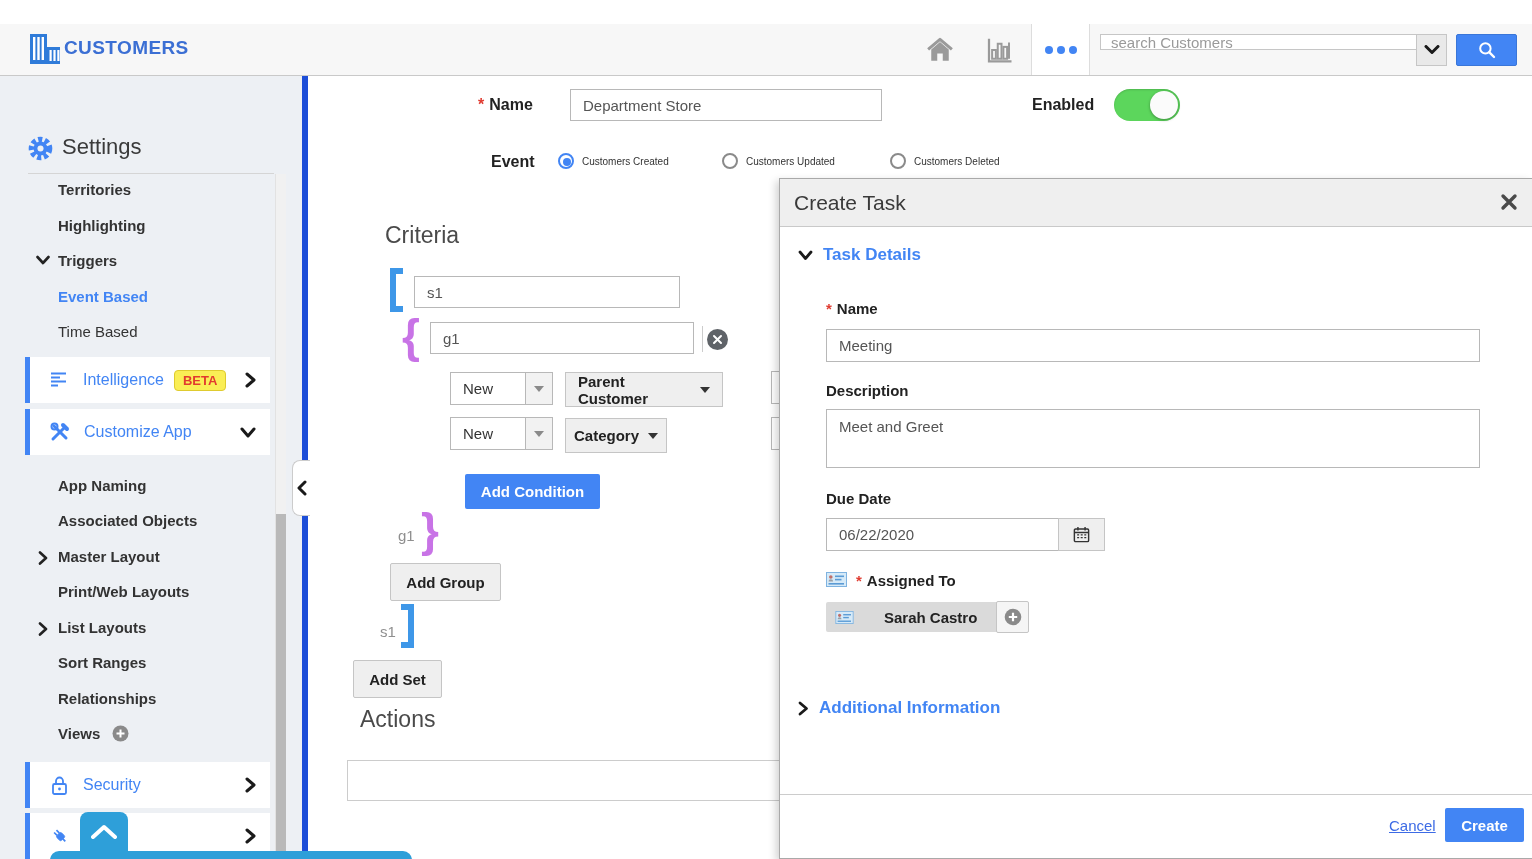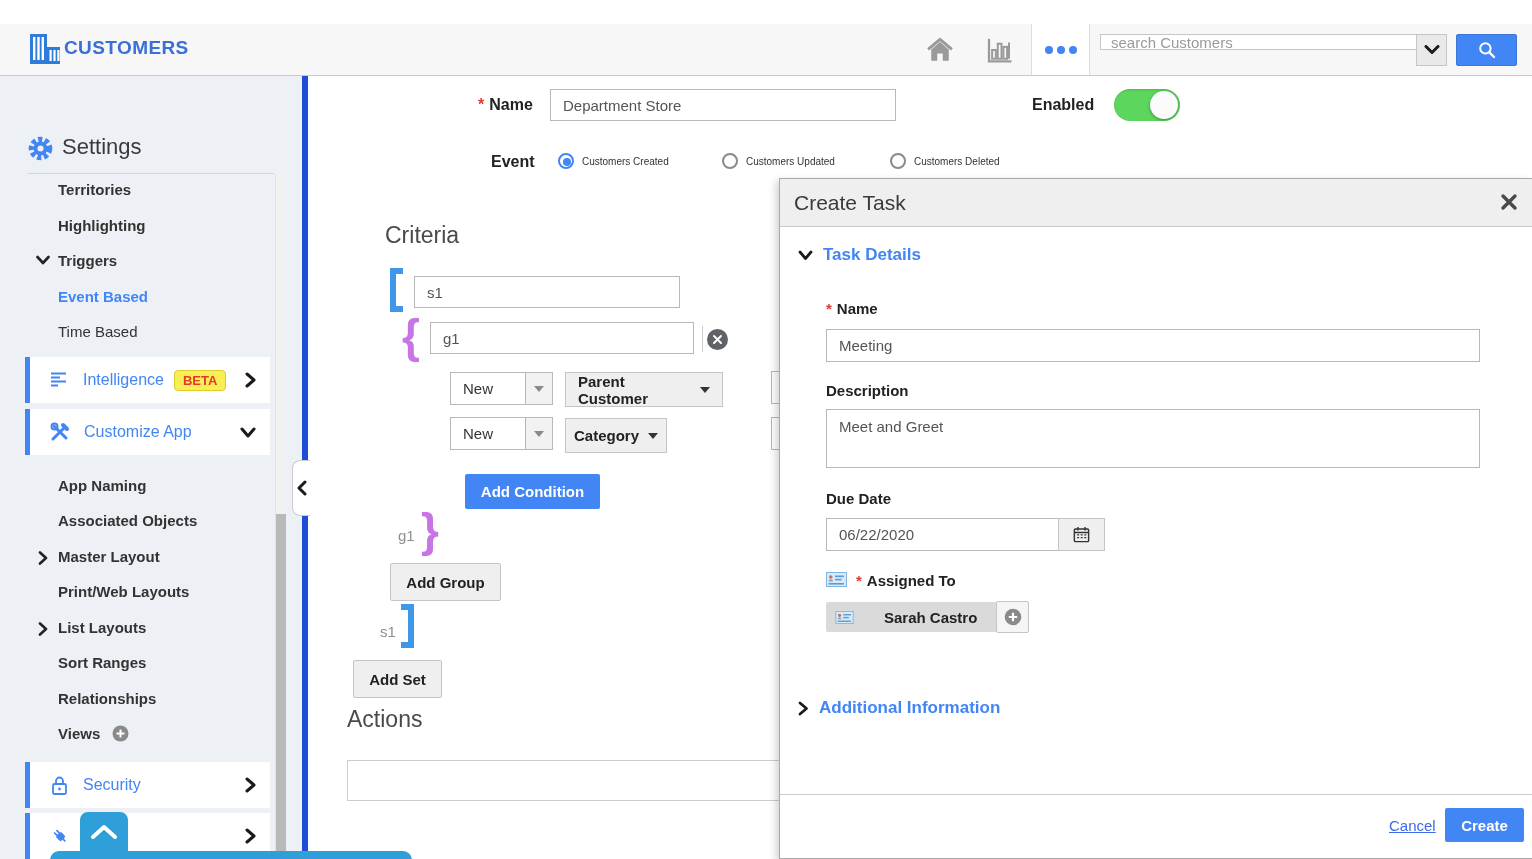--- a/index.html
+++ b/index.html
@@ -81,21 +81,21 @@
   .create-btn { position:absolute; left:665px; top:13px; width:79px; height:34px; }
 </style>
 </head>
 <body>
 
 <div class="abs page-title">Create Trigger</div>
 
 <div class="abs" style="left:478px;top:96px;">
   <span class="lbl"><span class="req">*</span><span>Name</span></span>
 </div>
-<input class="abs txt-input" style="left: 550px; top: 89px; width: 346px; height: 32px;" value="Department Store">
+<input class="abs txt-input" style="left: 570px; top: 89px; width: 312px; height: 32px;" value="Department Store">
 
 <div class="abs lbl" style="left:1032px;top:96px;">Enabled</div>
 <div class="abs toggle">
     <div class="knob"></div>
   </div>
 
 <div class="abs lbl" style="left:491px;top:153px;">Event</div>
 <div class="abs radio-opt" style="left:558px;top:152px;">
   <span class="rb sel"></span>
   <span>Customers Created</span>
@@ -152,21 +152,21 @@
 <span class="abs tag-label" style="left:398px;top:527px;">g1</span>
 <div class="abs brace" style="left:421px;top:508px;">}</div>
 
 <button class="abs btn-gray" style="left:390px;top:563px;width:111px;height:38px;">Add Group</button>
 
 <span class="abs tag-label" style="left:380px;top:623px;">s1</span>
 <div class="abs bracket close" style="left:401px;top:604px;"></div>
 
 <button class="abs btn-gray" style="left:353px;top:660px;width:89px;height:38px;">Add Set</button>
 
-<div class="abs sec-heading" style="left:347px;top:706px;">Actions</div>
+<div class="abs sec-heading" style="left:360px;top:706px;">Actions</div>
 <div class="abs" style="left:347px;top:760px;width:433px;height:41px;border:1px solid #ccc;background:#fff;"></div>
 
 <div class="abs topbar">
   <span class="abs icon-btn" style="left:28px;top:9px;">
     <svg width="34" height="33" viewBox="0 0 34 33">
       <rect x="2" y="1" width="17" height="30" fill="#2f7bd9"></rect>
       <rect x="5" y="4" width="2.4" height="23" fill="#fff"></rect>
         <rect x="9.3" y="4" width="2.4" height="23" fill="#fff"></rect>
         <rect x="13.6" y="4" width="2.4" height="23" fill="#fff"></rect>
       <rect x="19" y="14" width="13" height="17" fill="#2f7bd9"></rect>

